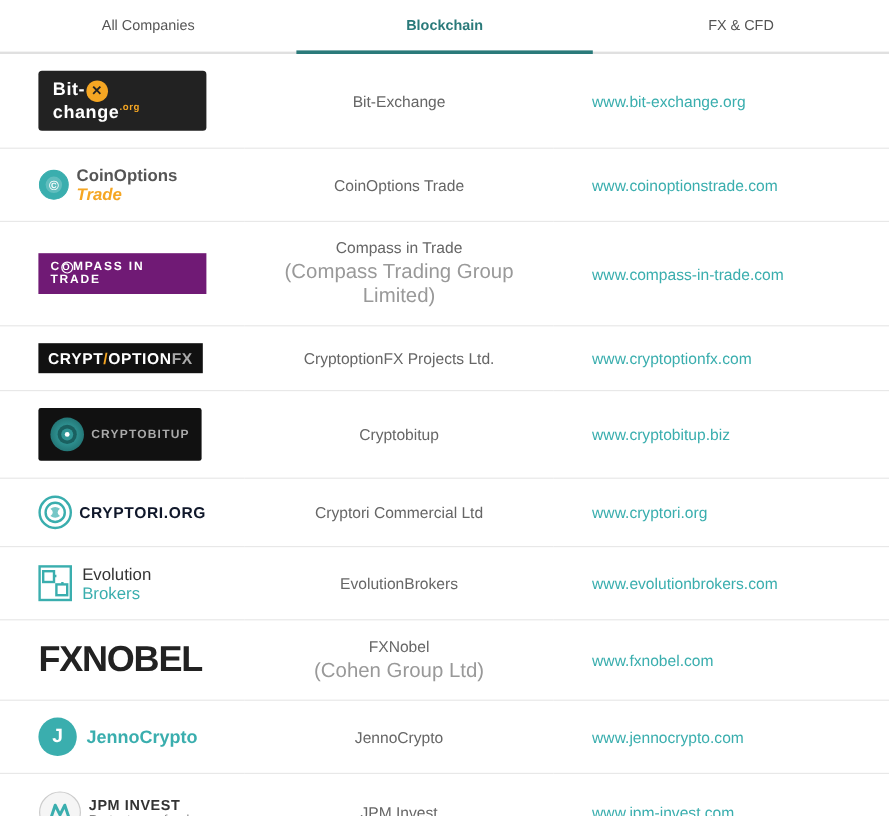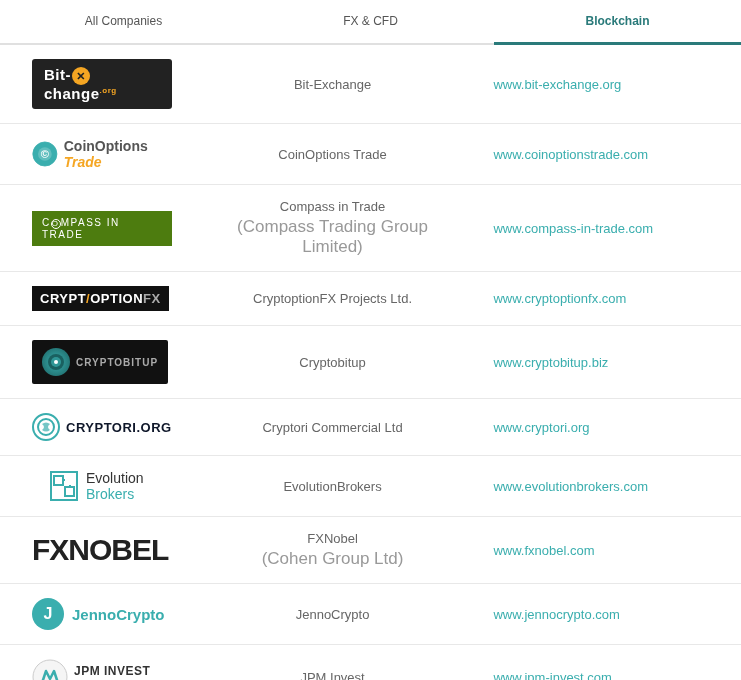--- a/index.html
+++ b/index.html
@@ -100,24 +100,24 @@
     .logo-coinoptions {
       display: flex;
       align-items: center;
       gap: 6px;
     }
     .coinoptions-icon {
       width: 30px;
       height: 30px;
     }
     .logo-compass {
-      background: #4d7c0f;
+      background: #701a75;
       color: #fff;
       font-size: 10px;
-      font-weight: normal;
+      font-weight: bold;
       padding: 6px 10px;
       display: inline-block;
       letter-spacing: 1.5px;
       text-transform: uppercase;
     }
     .logo-compass .o {
       border: 1.5px solid #fff;
       border-radius: 50%;
       display: inline-block;
       width: 10px;
@@ -184,21 +184,20 @@
     .cryptori-text {
       font-size: 13px;
       font-weight: bold;
       color: #0f172a;
       letter-spacing: 0.5px;
     }
     .logo-evolution {
       display: flex;
       align-items: center;
       gap: 8px;
-      margin-left: 18px;
     }
     .evolution-icon {
       width: 30px;
       height: 30px;
       border: 2px solid #3aaeae;
       display: flex;
       align-items: center;
       justify-content: center;
       color: #3aaeae;
       font-weight: bold;
@@ -281,22 +280,22 @@
       color: #3aaeae;
     }
   </style>
 </head>
 <body>
 
 <div class="container">
 
   <div class="tabs">
     <div class="tab">All Companies</div>
+    <div class="tab active">Blockchain</div>
     <div class="tab">FX &amp; CFD</div>
-    <div class="tab active">Blockchain</div>
   </div>
 
   <table class="table">
     <tbody>
 
       <tr>
         <td class="col-logo">
           <div class="logo-bit-exchange">
             Bit-<span class="x-circle">✕</span>change<span class="org">.org</span>
           </div>

